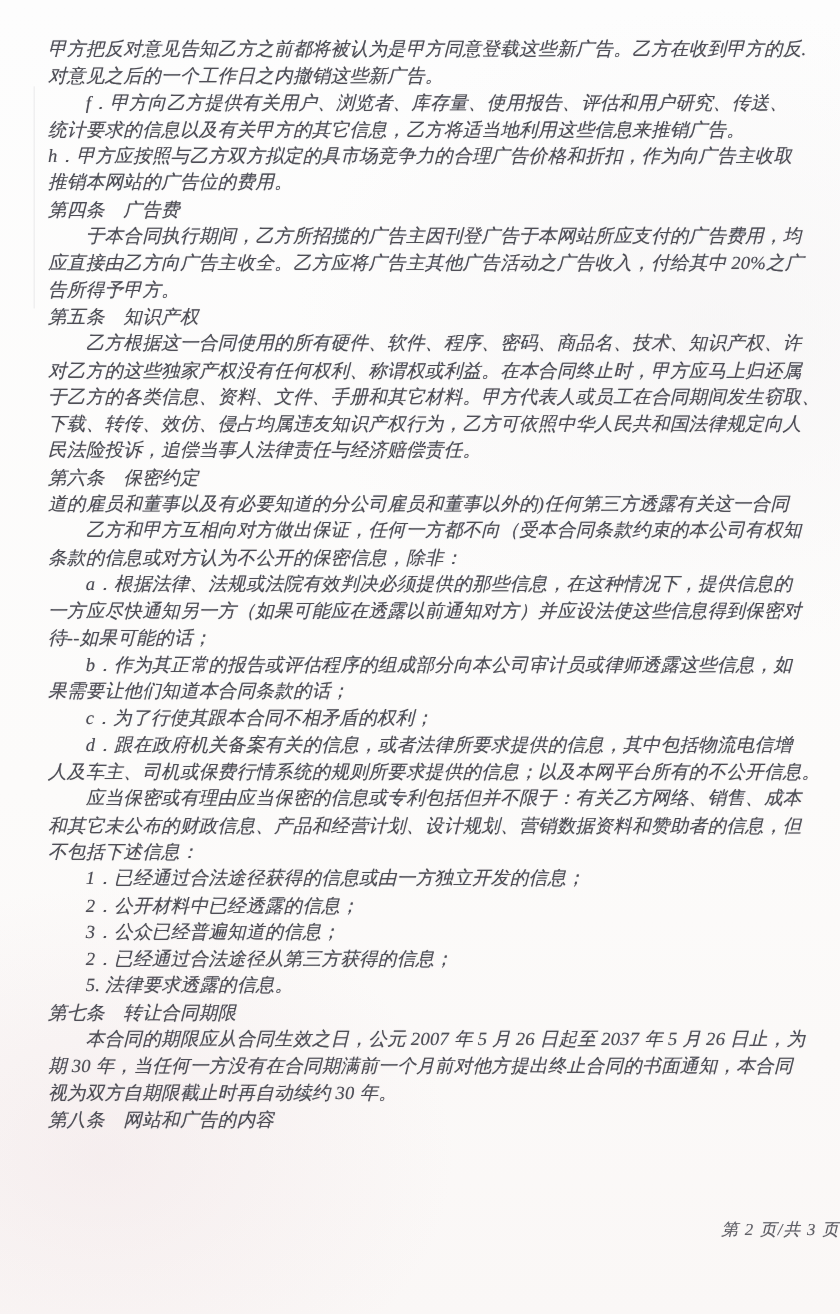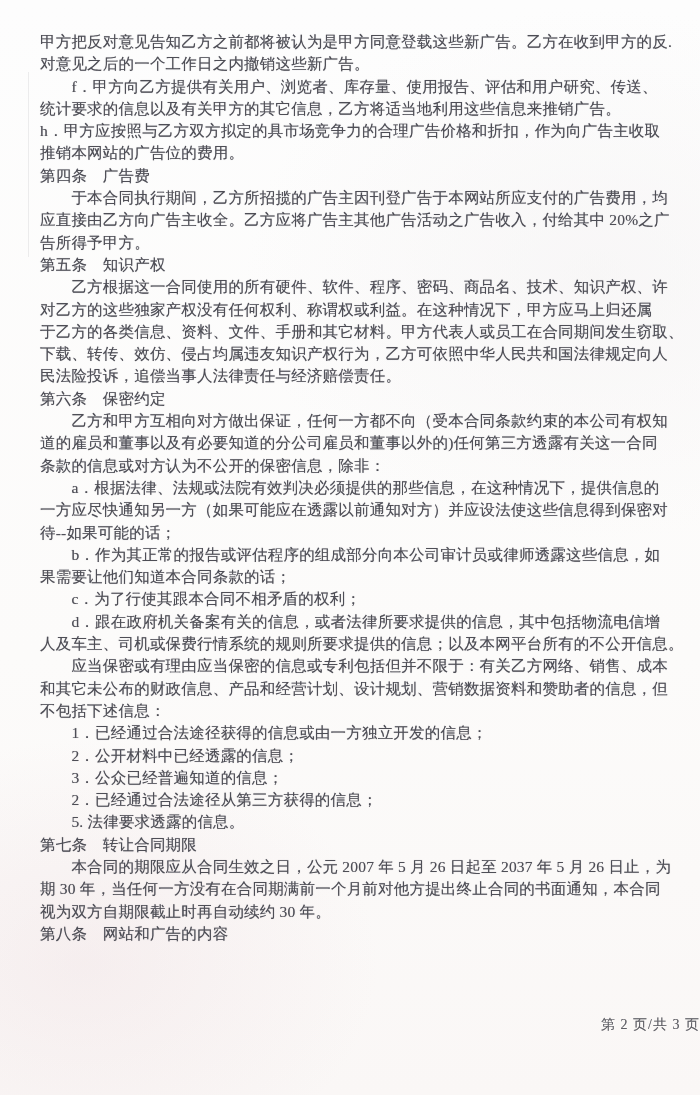--- a/index.html
+++ b/index.html
@@ -14,20 +14,21 @@
     background-color: #fcfbfa;
     background-image:
       radial-gradient(ellipse 420px 320px at 12% 88%, rgba(234,214,218,0.30), rgba(234,214,218,0) 70%),
       radial-gradient(ellipse 500px 380px at 85% 25%, rgba(243,241,242,0.50), rgba(243,241,242,0) 70%),
       linear-gradient(180deg, #fdfdfd 0%, #fcfbfa 60%, #faf7f6 100%);
     font-family: "Liberation Serif", "DejaVu Serif", serif;
   }
   .page {
     position: absolute;
     inset: 0;
+    font-style: italic;
   }
   
   .crease {
     position: absolute;
     left: 28px;
     top: 72px;
     width: 1px;
     height: 185px;
     background: rgba(90, 90, 100, 0.10);
   }
@@ -70,27 +71,27 @@
     <div class="ln">　　f．甲方向乙方提供有关用户、浏览者、库存量、使用报告、评估和用户研究、传送、</div>
     <div class="ln">统计要求的信息以及有关甲方的其它信息，乙方将适当地利用这些信息来推销广告。</div>
     <div class="ln">h．甲方应按照与乙方双方拟定的具市场竞争力的合理广告价格和折扣，作为向广告主收取</div>
     <div class="ln">推销本网站的广告位的费用。</div>
     <div class="ln">第四条　广告费</div>
     <div class="ln">　　于本合同执行期间，乙方所招揽的广告主因刊登广告于本网站所应支付的广告费用，均</div>
     <div class="ln">应直接由乙方向广告主收全。乙方应将广告主其他广告活动之广告收入，付给其中 20%之广</div>
     <div class="ln">告所得予甲方。</div>
     <div class="ln">第五条　知识产权</div>
     <div class="ln">　　乙方根据这一合同使用的所有硬件、软件、程序、密码、商品名、技术、知识产权、许</div>
-    <div class="ln">对乙方的这些独家产权没有任何权利、称谓权或利益。在这种情况下，甲方应马上归还属</div>
+    <div class="ln">对乙方的这些独家产权没有任何权利、称谓权或利益。在本合同终止时，甲方应马上归还属</div>
     <div class="ln">于乙方的各类信息、资料、文件、手册和其它材料。甲方代表人或员工在合同期间发生窃取、</div>
     <div class="ln">下载、转传、效仿、侵占均属违友知识产权行为，乙方可依照中华人民共和国法律规定向人</div>
     <div class="ln">民法险投诉，追偿当事人法律责任与经济赔偿责任。</div>
     <div class="ln">第六条　保密约定</div>
+    <div class="ln">道的雇员和董事以及有必要知道的分公司雇员和董事以外的)任何第三方透露有关这一合同</div>
     <div class="ln">　　乙方和甲方互相向对方做出保证，任何一方都不向（受本合同条款约束的本公司有权知</div>
-    <div class="ln">道的雇员和董事以及有必要知道的分公司雇员和董事以外的)任何第三方透露有关这一合同</div>
     <div class="ln">条款的信息或对方认为不公开的保密信息，除非：</div>
     <div class="ln">　　a．根据法律、法规或法院有效判决必须提供的那些信息，在这种情况下，提供信息的</div>
     <div class="ln">一方应尽快通知另一方（如果可能应在透露以前通知对方）并应设法使这些信息得到保密对</div>
     <div class="ln">待--如果可能的话；</div>
     <div class="ln">　　b．作为其正常的报告或评估程序的组成部分向本公司审计员或律师透露这些信息，如</div>
     <div class="ln">果需要让他们知道本合同条款的话；</div>
     <div class="ln">　　c．为了行使其跟本合同不相矛盾的权利；</div>
     <div class="ln">　　d．跟在政府机关备案有关的信息，或者法律所要求提供的信息，其中包括物流电信增</div>
     <div class="ln">人及车主、司机或保费行情系统的规则所要求提供的信息；以及本网平台所有的不公开信息。</div>
     <div class="ln">　　应当保密或有理由应当保密的信息或专利包括但并不限于：有关乙方网络、销售、成本</div>

